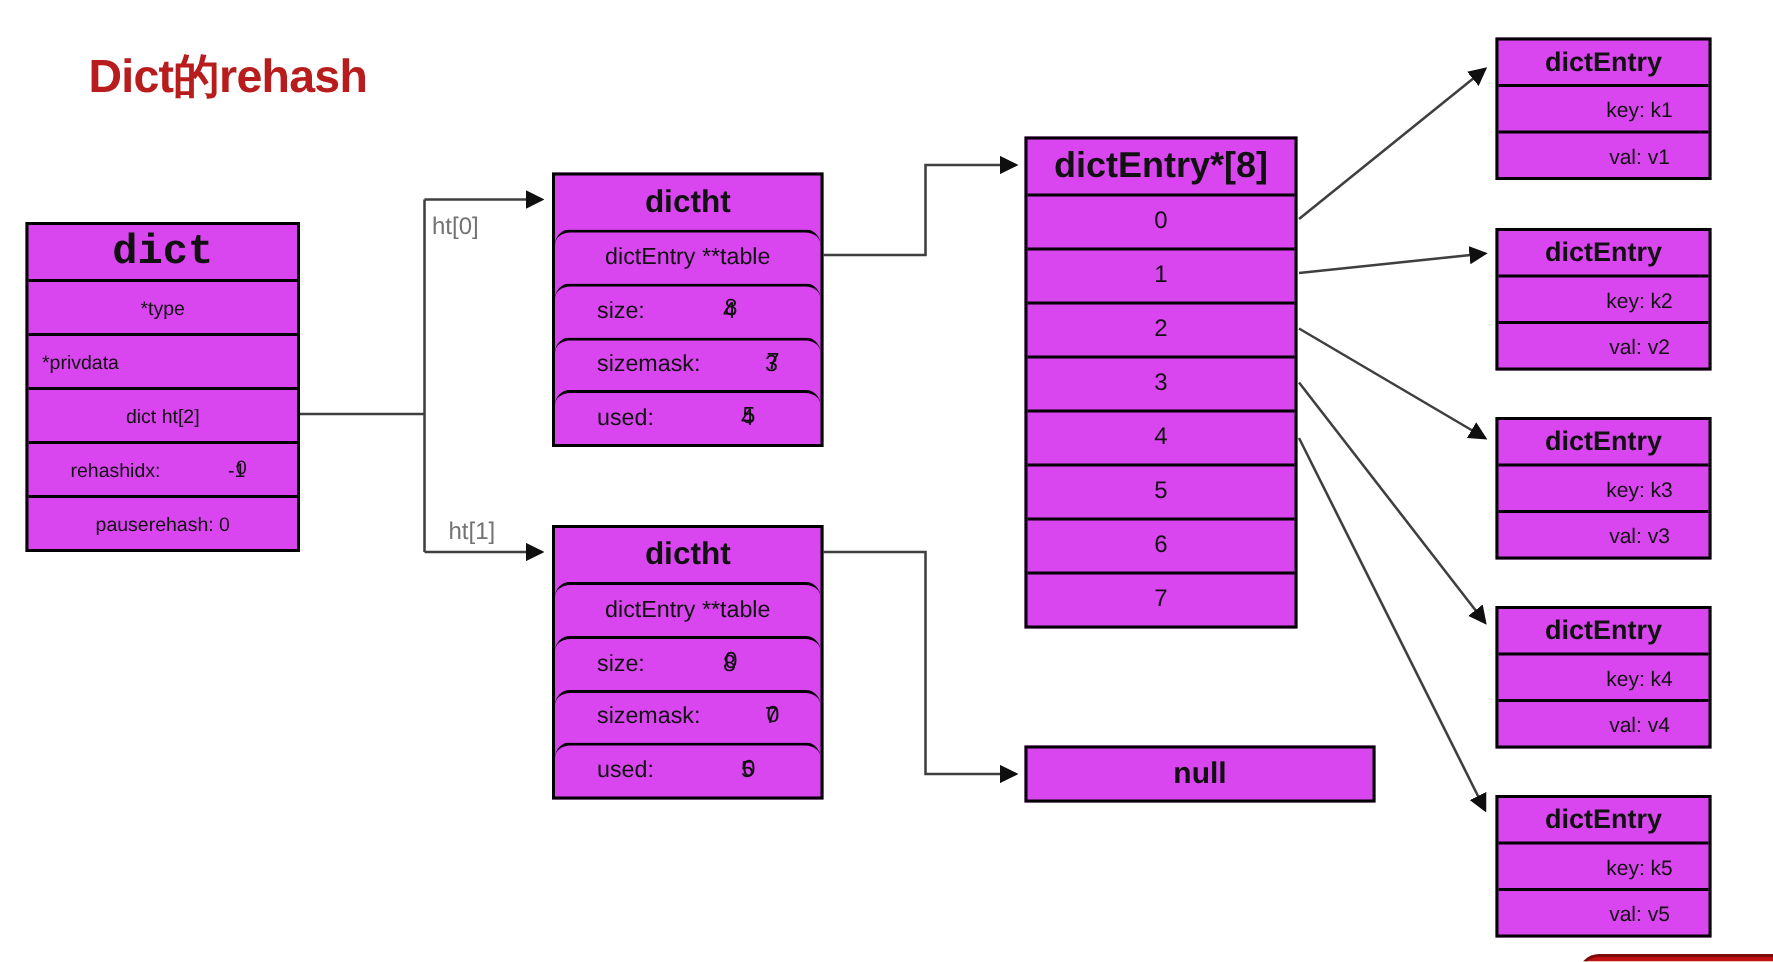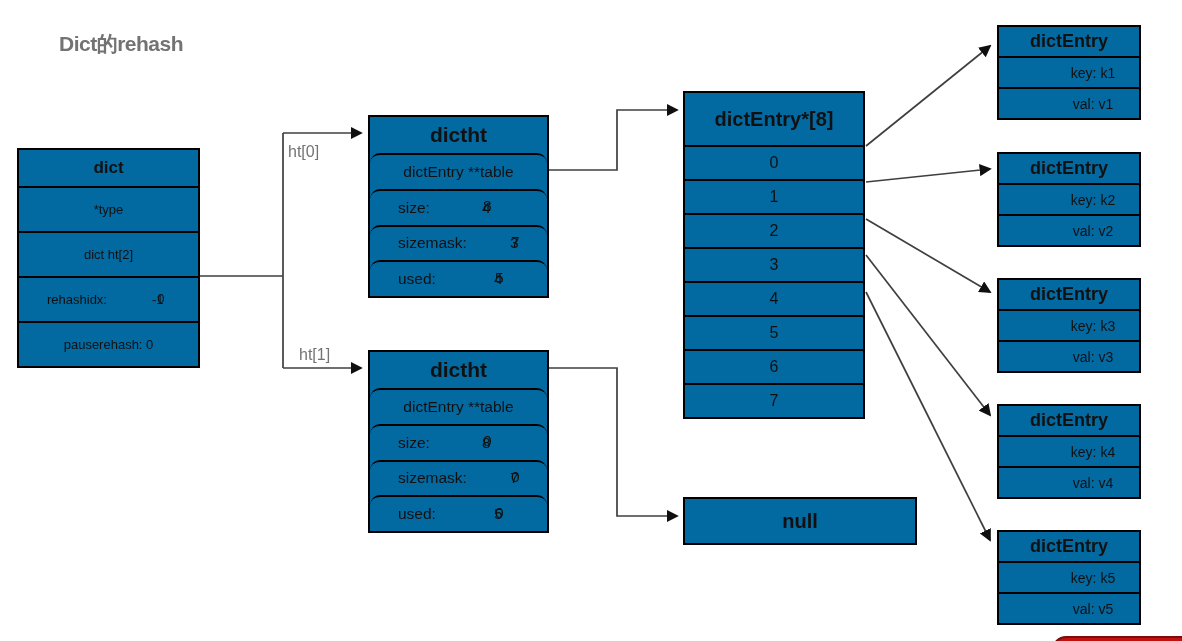--- a/index.html
+++ b/index.html
@@ -1,43 +1,43 @@
 <!DOCTYPE html>
 <html><head>
 <meta charset="utf-8">
 <style>
   html,body{margin:0;padding:0;background:#ffffff;}
   .canvas{position:relative;width:1182px;height:641px;background:#ffffff;overflow:hidden;
           font-family:"Liberation Sans","DejaVu Sans",sans-serif;color:#111;}
   .wires{position:absolute;left:0;top:0;width:1182px;height:641px;pointer-events:none;}
-  .title{position:absolute;left:59px;top:30px;margin:0;font-size:21px;font-weight:bold;
-         color:#737373;letter-spacing:-0.5px;}
-  .box{position:absolute;background:#0369a1;border:2.5px solid #000;box-sizing:border-box;
+  .title{position:absolute;left:59px;top:30px;margin:0;font-size:31px;font-weight:bold;
+         color:#b91c1c;letter-spacing:-0.5px;}
+  .box{position:absolute;background:#d946ef;border:2.5px solid #000;box-sizing:border-box;
        display:flex;flex-direction:column;}
   .hdr{font-weight:bold;display:flex;align-items:center;justify-content:center;flex:0 0 auto;}
   .row{border-top:2px solid #000;display:flex;align-items:center;justify-content:center;
        position:relative;flex:1 1 auto;}
   
   .dict{left:17px;top:148px;width:183px;height:220px;}
-  .dict .hdr{height:36px;font-size:17px;}
+  .dict .hdr{height:36px;font-size:28px;font-family:Liberation Mono, monospace;}
   .dict .row{font-size:13px;}
   .row.alignl{justify-content:flex-start;}
   .pad9{padding-left:9px;} .pad11{padding-left:28px;}
   
   .dictht{width:181px;height:183px;}
   .ht0{left:368px;top:115px;}
   .ht1{left:368px;top:350px;}
   .dictht .hdr{height:36px;font-size:21px;}
   .dictht .row{font-size:15.5px;border-radius:10px;}
   
   .arr{left:683px;top:91px;width:182px;height:328px;}
-  .arr .hdr{height:52px;font-size:20px;}
+  .arr .hdr{height:36px;font-size:24px;}
   .arr .row{font-size:16px;}
   
-  .nullbox{left:683px;top:497px;width:234px;height:48px;}
+  .nullbox{left:683px;top:497px;width:234px;height:38px;}
   .nullbox .hdr{flex:1;font-size:20px;}
   
   .entry{left:997px;width:144px;height:95px;border-width:2px;}
   .entry .hdr{height:29px;font-size:18px;}
   .entry .row{font-size:14px;padding-left:48px;}
   .e1{top:25px;} .e2{top:152px;} .e3{top:278px;} .e4{top:404px;} .e5{top:530px;}
   
   .ovl{position:absolute;display:inline-block;white-space:nowrap;}
   .ovl .l2{position:absolute;right:-1px;top:-1.5px;}
   .vx1{left:112px;} .vx2{left:140px;} .vx3{left:124px;} .vxr{left:133px;}
@@ -71,20 +71,21 @@
       <path d="M866,255 L990,415" marker-end="url(#ah)"></path>
       <path d="M866,292 L990,540" marker-end="url(#ah)"></path>
     </g>
   </svg>
 
   <h1 class="title">Dict的rehash</h1>
 
   <div class="box dict">
     <div class="hdr">dict</div>
     <div class="row">*type</div>
+    <div class="row alignl pad9">*privdata</div>
     <div class="row">dict ht[2]</div>
     <div class="row alignl pad11">
       <span>rehashidx:</span>
       <span class="ovl vxr">
         <span class="l1">-1</span>
         <span class="l2">0</span>
       </span>
     </div>
     <div class="row">pauserehash: 0</div>
   </div>

